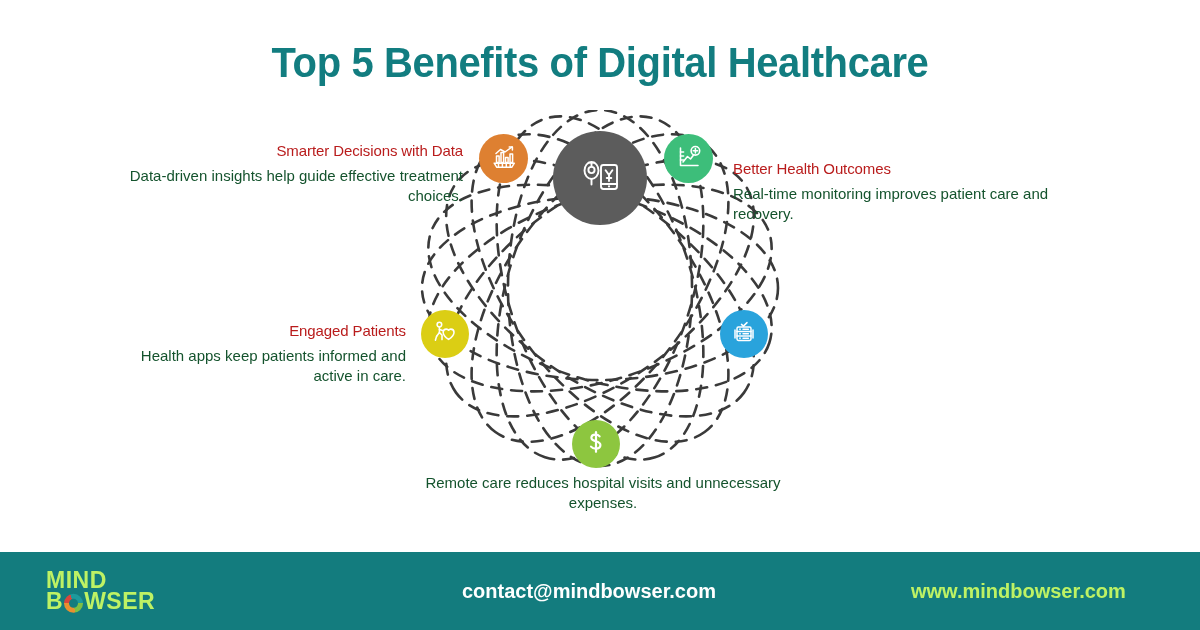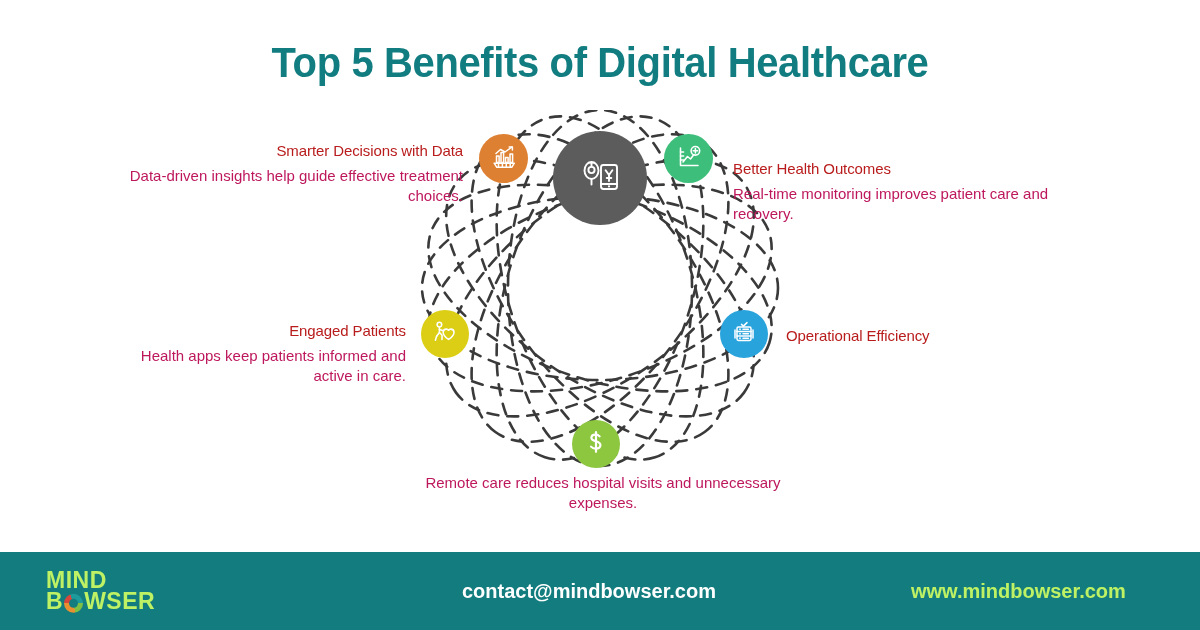--- a/index.html
+++ b/index.html
@@ -62,21 +62,21 @@
     font-size:15px;
     font-weight:normal;
     color:#b91c1c;
     line-height:1.2;
     margin-bottom:6px;
     letter-spacing:-0.1px;
   }
   .block p {
     font-size:15px;
     line-height:1.36;
-    color:#be185d;
+    color:#14532d;
     font-weight:400;
   }
   .ralign { text-align:right; }
   .lalign { text-align:left; }
   .calign { text-align:center; }
 
   #blk-data    { left:120px; top:142px; width:343px; }
   #blk-health  { left:733px; top:160px; width:330px; }
   #blk-engaged { left:100px; top:322px; width:306px; }
   #blk-oper    { left:786px; top:327px; width:300px; }
@@ -262,21 +262,20 @@
   <h3>Better Health Outcomes</h3>
   <p>Real-time monitoring improves patient care and recovery.</p>
 </div>
 
 <div class="block ralign" id="blk-engaged">
   <h3>Engaged Patients</h3>
   <p>Health apps keep patients informed and active in care.</p>
 </div>
 
 <div class="block lalign" id="blk-oper">
-  <h3>Operational Efficiency</h3>
 </div>
 
 <div class="block calign" id="blk-cost">
   <p>Remote care reduces hospital visits and unnecessary expenses.</p>
 </div>
 
 <div id="footer">
   <div id="logo">
     <div class="logo-row">
       <span>MIND</span>

